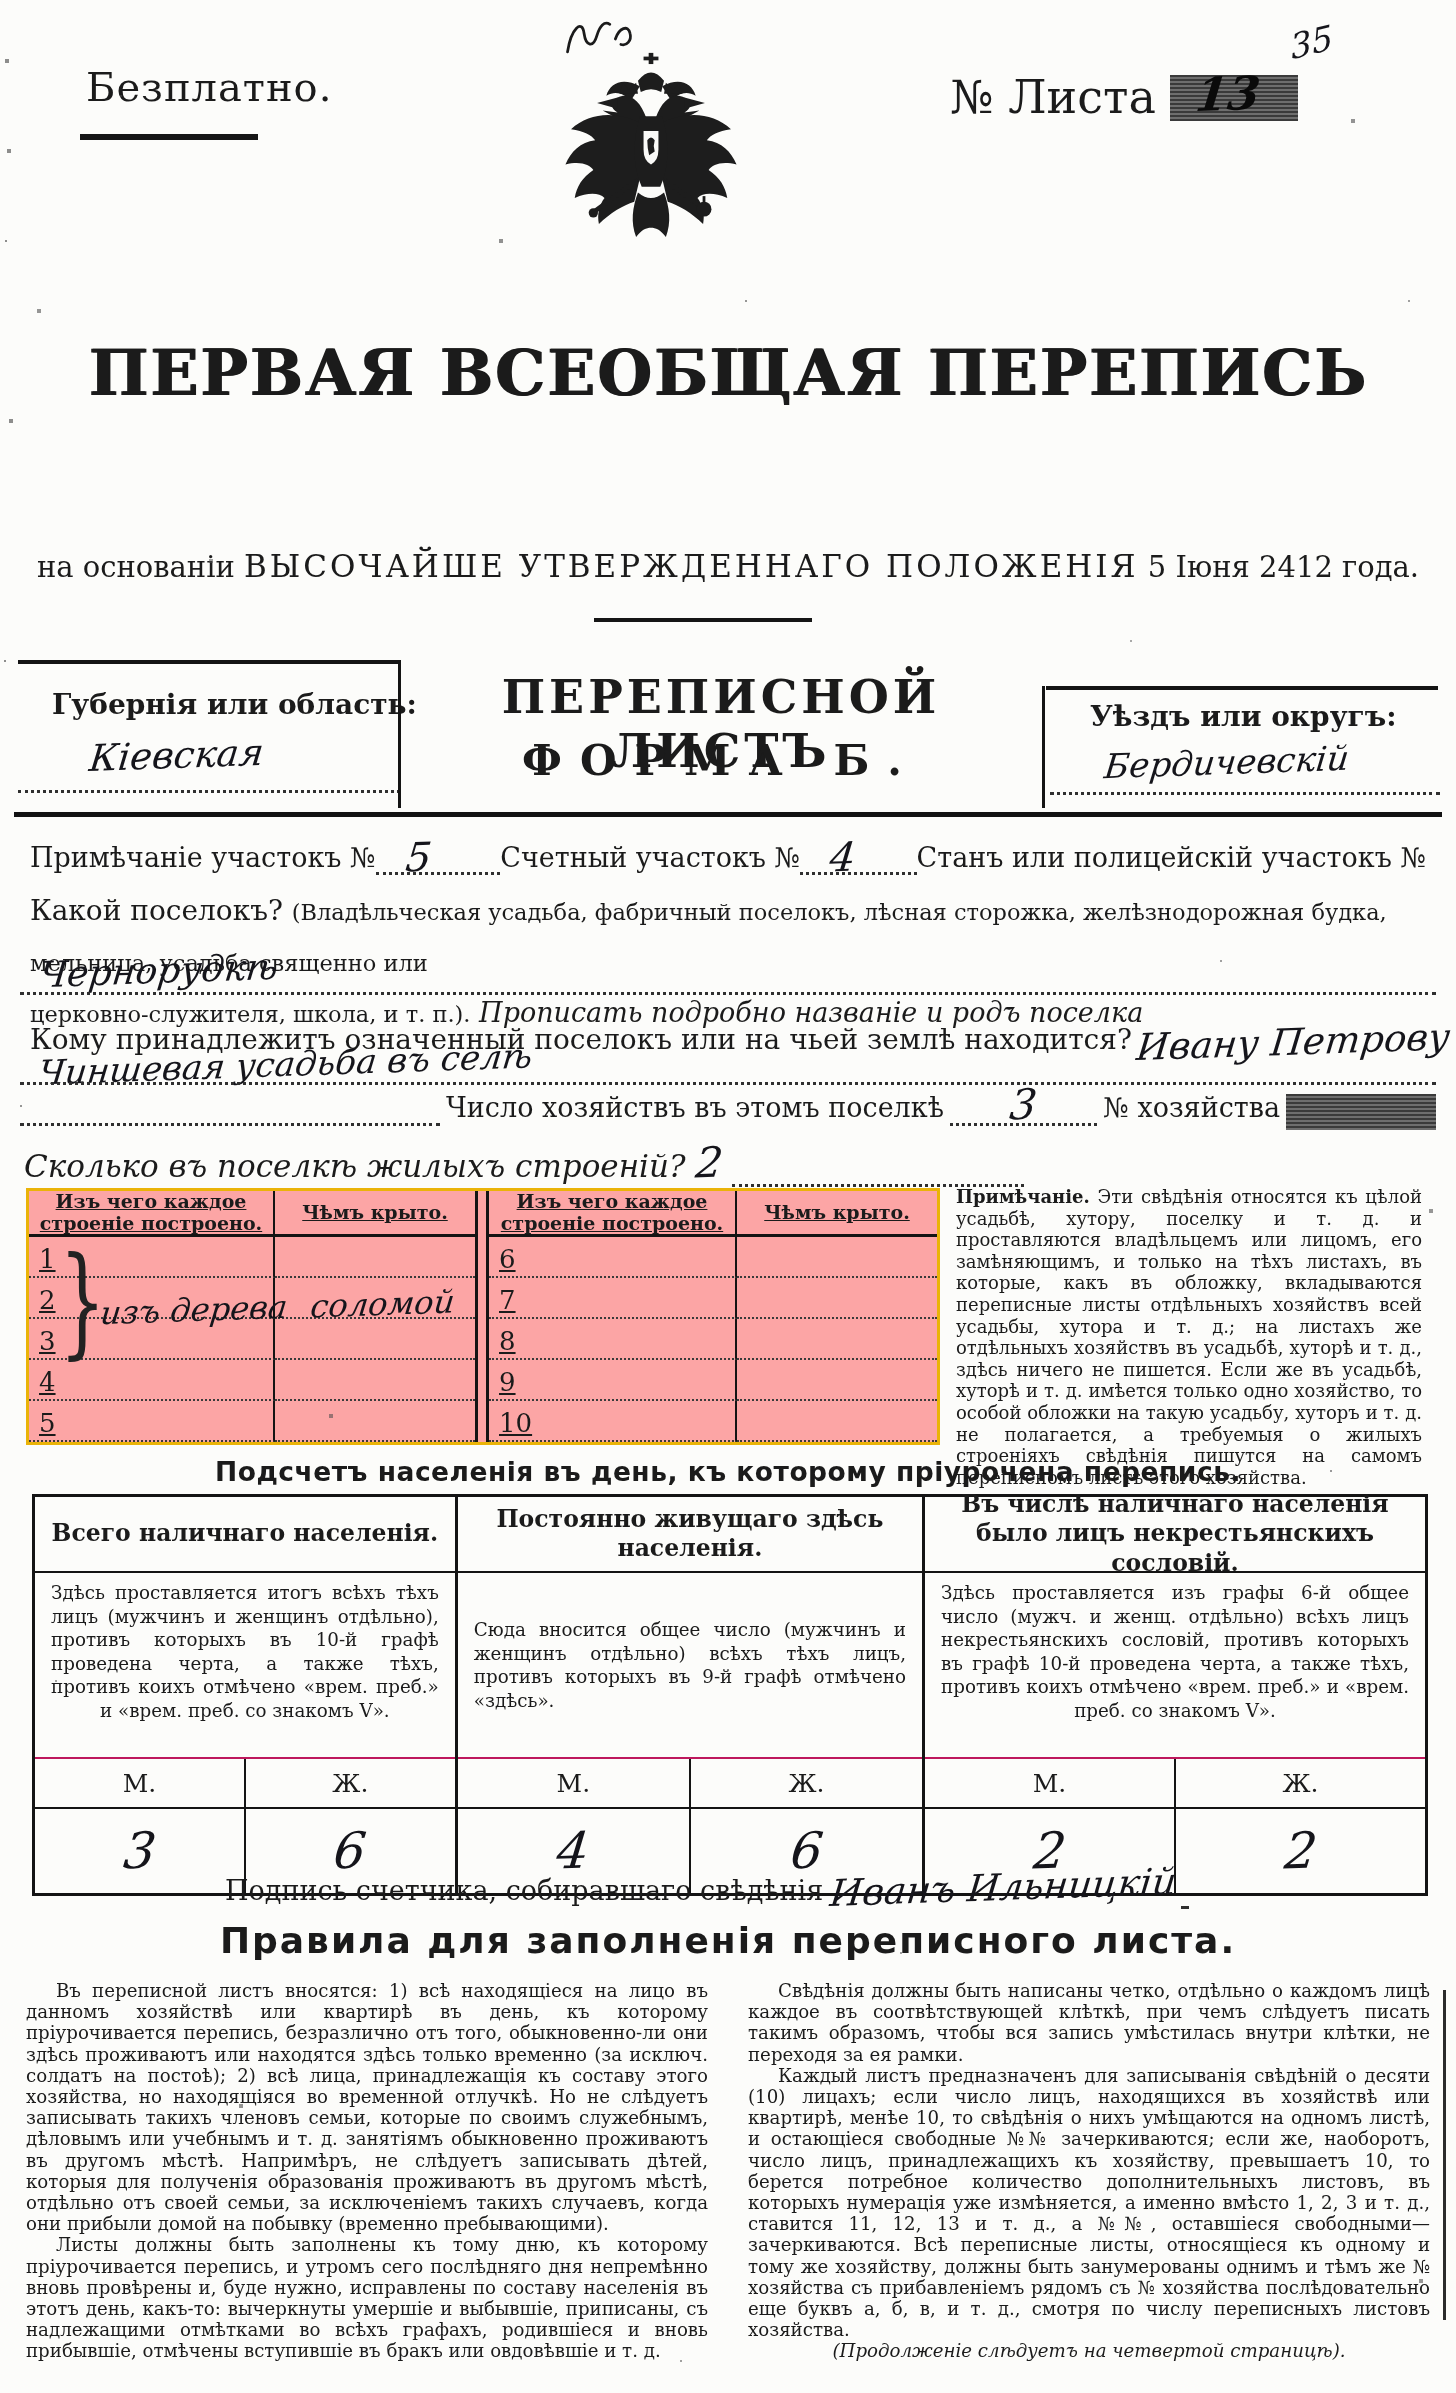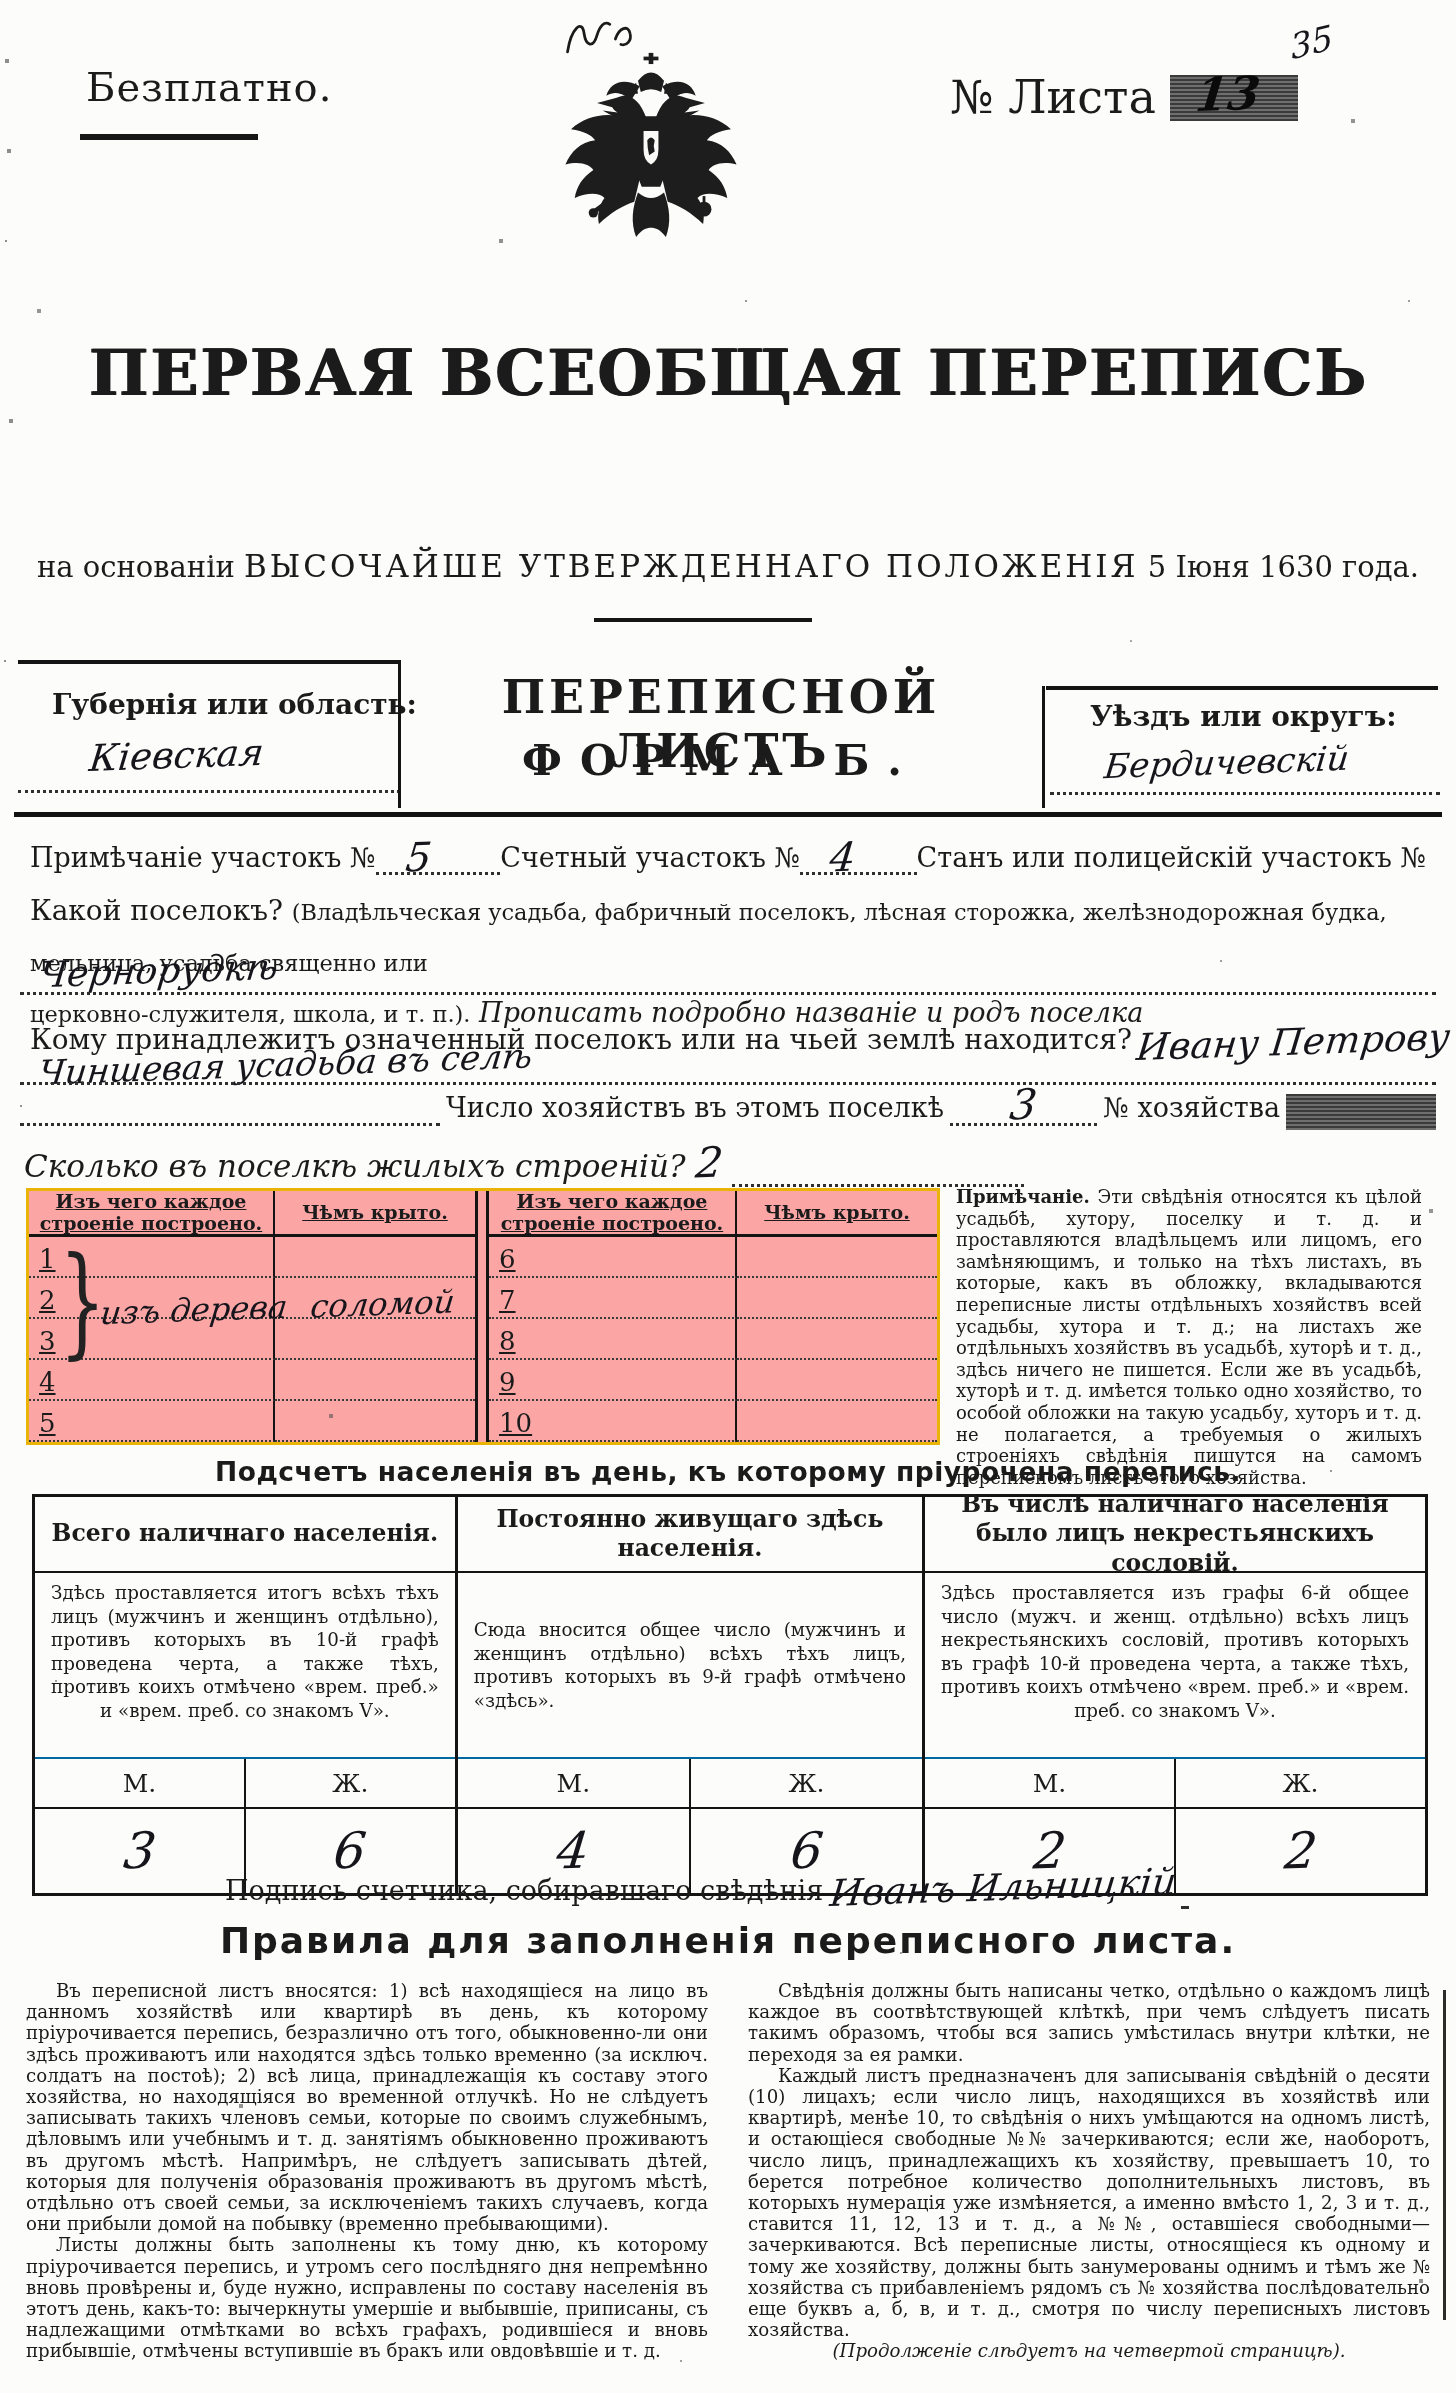--- a/index.html
+++ b/index.html
@@ -102,21 +102,21 @@
 
   
   .census-title{left:0;right:0;top:1456px;font-size:26.5px;font-weight:bold;
                 font-family:"DejaVu Sans",sans-serif;letter-spacing:.5px;}
   .ctable{left:32px;top:1494px;width:1390px;border:3px solid #141414;display:flex;background:#fcfcfa;}
   .cgroup{display:flex;flex-direction:column;}
   .cg1{width:30.2%;} .cg2{width:33.4%;} .cg3{flex:1;}
   .cgroup + .cgroup{border-left:3px solid #141414;}
   .chead{height:74px;border-bottom:2px solid #141414;display:flex;align-items:center;
          justify-content:center;text-align:center;font-weight:bold;font-size:23.5px;line-height:1.25;padding:0 14px;}
-  .cdesc{height:168px;border-bottom:2px solid #0369a1;font-size:18.3px;line-height:23.5px;
+  .cdesc{height:168px;border-bottom:2px solid #be185d;font-size:18.3px;line-height:23.5px;
          text-align:justify;text-align-last:center;padding:8px 16px;}
   .cg2 .cdesc{display:flex;align-items:center;text-align-last:auto;}
   .cmj{height:48px;border-bottom:2px solid #141414;display:flex;}
   .cmj div{flex:1;display:flex;align-items:center;justify-content:center;font-size:25px;}
   .cmj div:first-child{border-right:2px solid #141414;}
   .cvals{height:84px;display:flex;}
   .cvals div{flex:1;display:flex;align-items:center;justify-content:center;}
   .cvals div:first-child{border-right:2px solid #141414;}
   .cvals .hw{font-size:50px;}
 
@@ -191,21 +191,21 @@
   <div class="abs sheet-line">
     <span>№ Листа</span>
     <span class="hatch sheet-block"><span class="hw">13</span></span>
   </div>
   <div class="abs corner-note hw">35</div>
 
   <div class="abs center t1">ПЕРВАЯ ВСЕОБЩАЯ ПЕРЕПИСЬ</div>
   <div class="abs center t3">
     <span>на основаніи</span>
     <span class="caps">ВЫСОЧАЙШЕ УТВЕРЖДЕННАГО ПОЛОЖЕНІЯ</span>
-    <span>5 Іюня 1630 года.</span>
+    <span>5 Іюня 2412 года.</span>
   </div>
   <div class="abs t-rule"></div>
 
   <div class="abs fh-topline-l"></div>
   <div class="abs gub-label">Губернія или область:</div>
   <div class="abs gub-hw hw">Кіевская</div>
   <div class="abs gub-dotted"></div>
   <div class="abs fh-vline-l"></div>
 
   <div class="abs center form-t1">ПЕРЕПИСНОЙ ЛИСТЪ</div>

